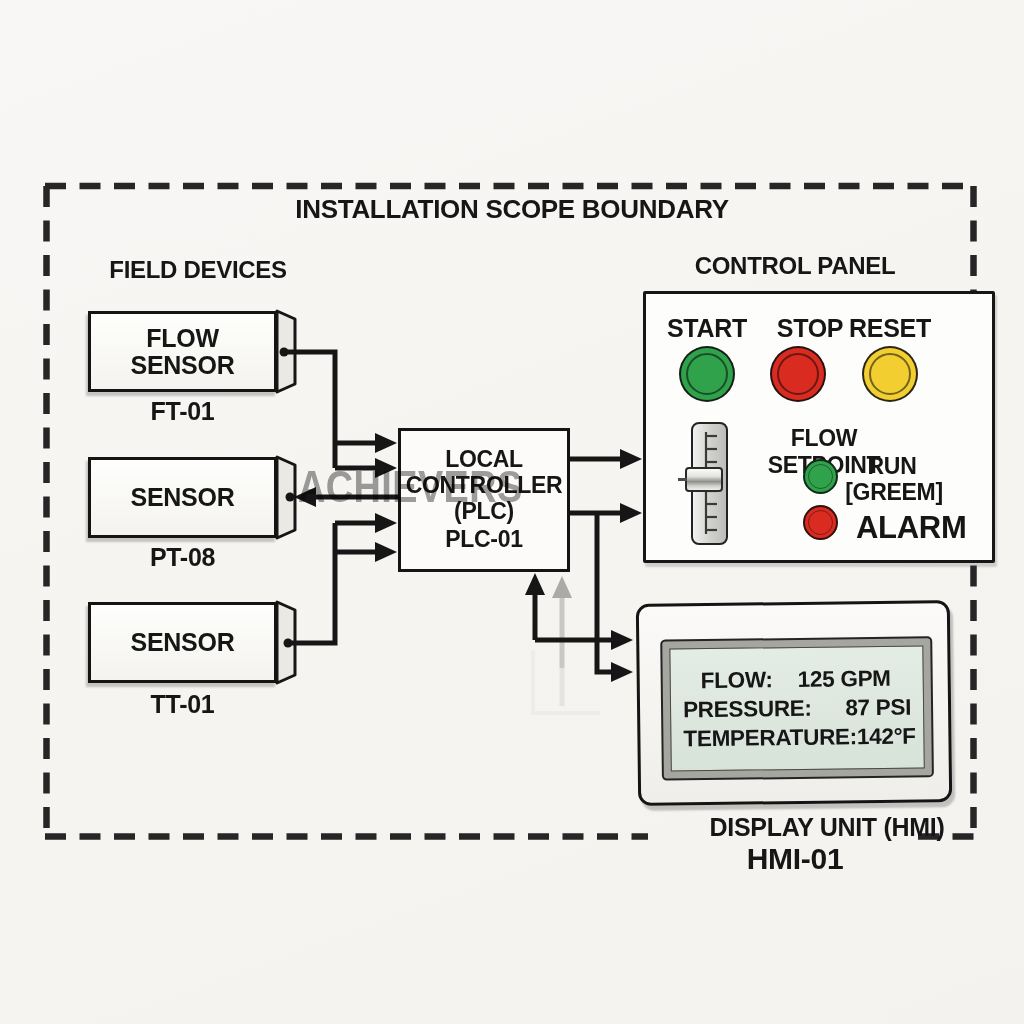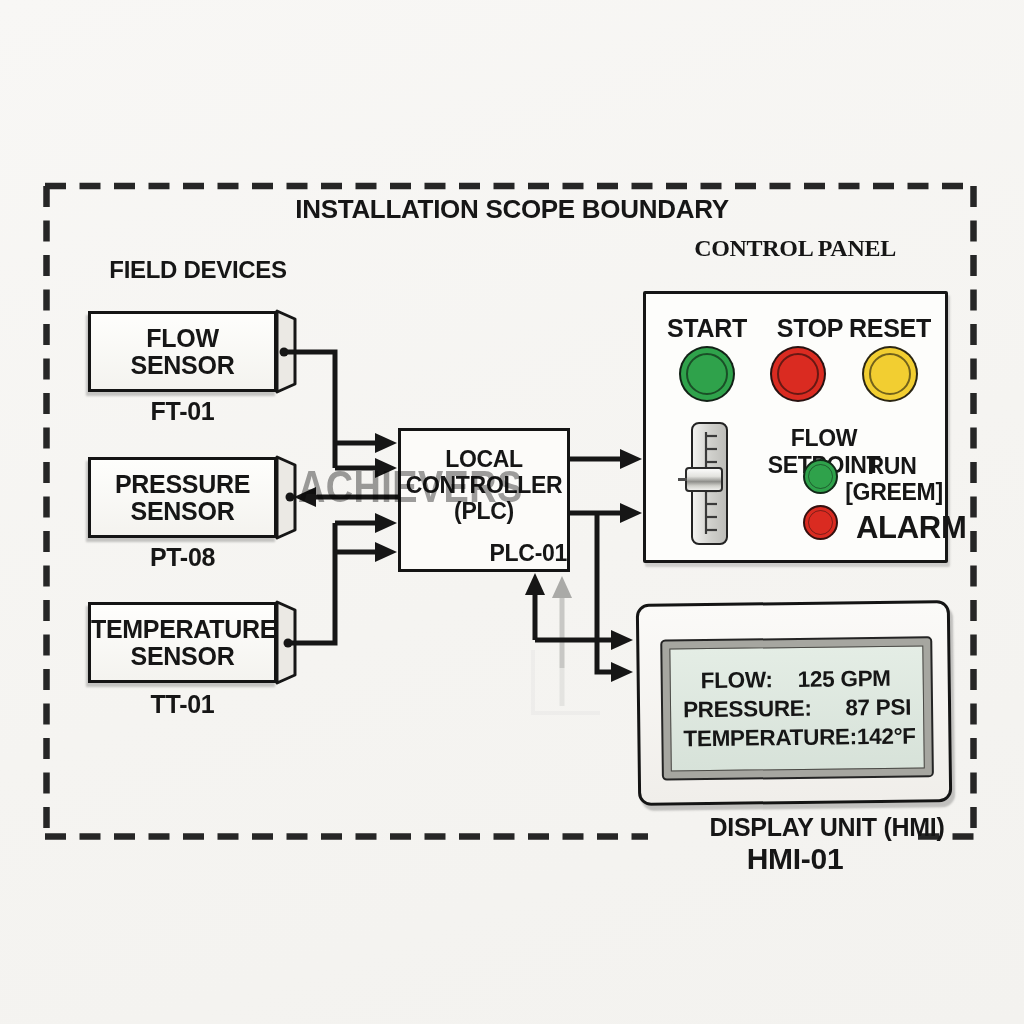--- a/index.html
+++ b/index.html
@@ -13,45 +13,45 @@
   .lbl{font-weight:bold;letter-spacing:-0.3px;color:#161616;}
   .ctr{text-align:center;}
 
   
   #wires{position:absolute;left:0;top:0;width:1024px;height:1024px;z-index:5;}
   .box{position:absolute;z-index:10;box-sizing:border-box;}
 
   
   .title-main{left:250px;top:194px;width:524px;font-size:26px;z-index:12;text-align:center;}
   .hdr-field{left:88px;top:256px;width:220px;font-size:24px;text-align:center;z-index:12;}
-  .hdr-panel{left:640px;top:235px;width:310px;font-size:24px;z-index:12;font-family:Liberation Serif, serif;}
+  .hdr-panel{left:640px;top:252px;width:310px;font-size:24px;z-index:12;}
 
   
   .sensor{
     left:88px;width:189px;height:81px;
     background:linear-gradient(180deg,#fefefc,#f4f3ef);
     border:3px solid #141414;
     box-shadow:-2px 4px 2px rgba(70,70,70,0.28);
     display:flex;flex-direction:column;justify-content:center;
   }
   .sensor .lbl{font-size:25px;line-height:27px;}
   .tag{width:189px;left:88px;font-size:25px;z-index:12;text-align:center;}
 
   
   .plc{
     left:398px;top:428px;width:172px;height:144px;
     background:#fcfbf9;border:3.5px solid #141414;
     padding-top:15px;
   }
   .plc .lbl{font-size:23px;line-height:26px;}
-  .plc .ptag{margin-top:16px;text-align:right;}
+  .plc .ptag{margin-top:2px;}
 
   
   .panel{
-    left:643px;top:291px;width:305px;height:272px;
+    left:643px;top:291px;width:352px;height:272px;
     background:#fdfdfb;border:3px solid #161616;border-radius:2px;
     box-shadow:2px 4px 2px rgba(70,70,70,0.22);
   }
   .btn-lbl{top:20px;width:110px;font-size:25px;position:absolute;}
   .pushbtn{
     position:absolute;top:52px;width:56px;height:56px;border-radius:50%;
     border:2.5px solid rgba(15,15,15,0.88);box-sizing:border-box;
   }
   .pushbtn::after{
     content:"";position:absolute;left:5px;top:5px;right:5px;bottom:5px;
@@ -181,27 +181,25 @@
 <div class="abs lbl hdr-field">FIELD DEVICES</div>
 <div class="abs lbl ctr hdr-panel">CONTROL PANEL</div>
 
 <div class="box sensor ctr" style="top:311px">
   <div class="lbl">FLOW</div>
   <div class="lbl">SENSOR</div>
 </div>
 <div class="abs lbl ctr tag" style="top:397px">FT-01</div>
 
 <div class="box sensor ctr" style="top:457px">
-  <div class="lbl">PRESSURE</div>
   <div class="lbl">SENSOR</div>
 </div>
 <div class="abs lbl ctr tag" style="top:543px">PT-08</div>
 
 <div class="box sensor ctr" style="top:602px">
-  <div class="lbl">TEMPERATURE</div>
   <div class="lbl">SENSOR</div>
 </div>
 <div class="abs lbl ctr tag" style="top:690px">TT-01</div>
 
 <div class="box plc ctr">
   <div class="lbl">LOCAL</div>
   <div class="lbl">CONTROLLER</div>
   <div class="lbl">(PLC)</div>
   <div class="lbl ptag">PLC-01</div>
 </div>

